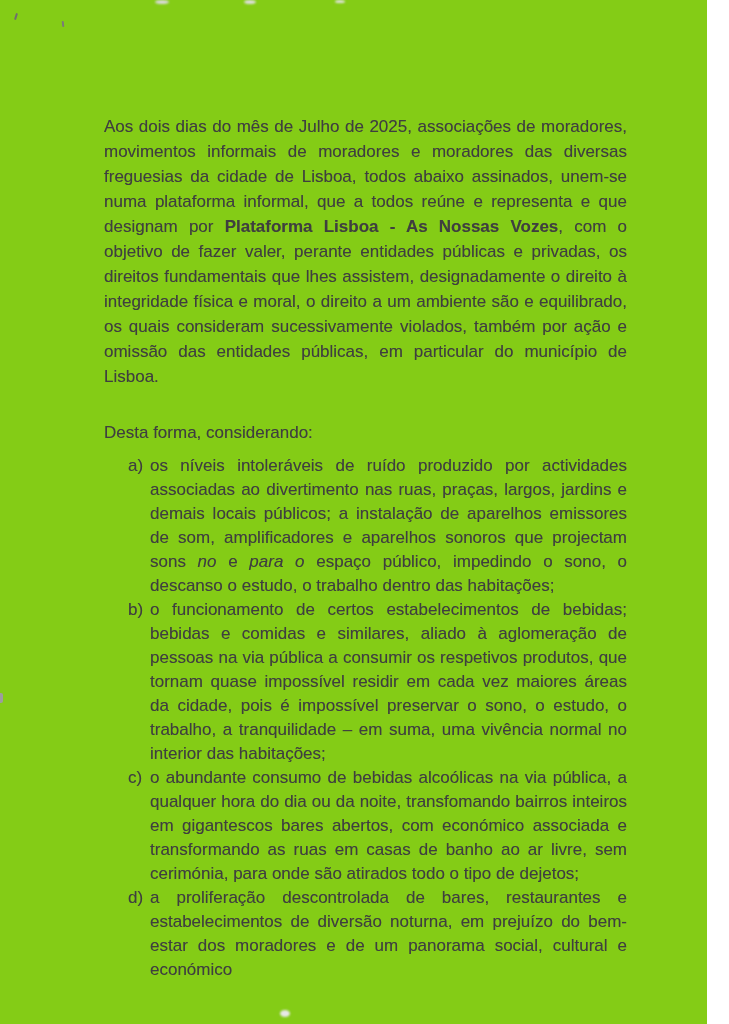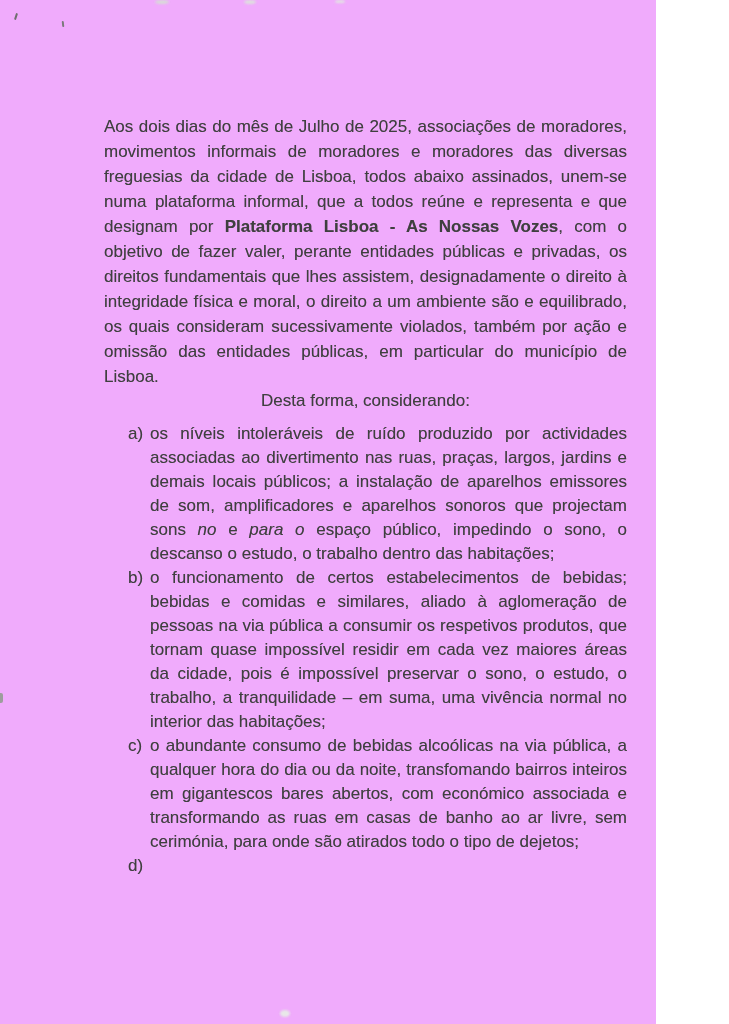--- a/index.html
+++ b/index.html
@@ -1,37 +1,37 @@
 <!DOCTYPE html>
 <html lang="pt"><head>
 <meta charset="utf-8">
 <title>Documento digitalizado</title>
 <style>
   html, body { margin: 0; padding: 0; background: #ffffff; }
   .page {
     position: relative;
-    width: 656px;
+    width: 707px;
     height: 1024px;
-    background: #f0abfc;
+    background: #84cc16;
     overflow: hidden;
     font-family: "Liberation Sans", "DejaVu Sans", sans-serif;
     color: #3f3f3f;
   }
   .doc-body {
     position: absolute;
     left: 104px;
     top: 114px;
     width: 523px;
     font-size: 17px;
     text-align: justify;
     text-shadow: 0 0 0.4px rgba(70,70,70,0.45);
   }
   .para { margin: 0; }
   .opening { line-height: 25px; }
-  .lead-in { line-height: 24px; text-align: center; }
+  .lead-in { margin-top: 32px; line-height: 24px; text-align: left; }
   .list { margin-top: 9px; }
   .item {
     position: relative;
     padding-left: 46px;
     line-height: 24px;
     text-align: justify;
   }
   .marker {
     position: absolute;
     left: 24px;
@@ -85,17 +85,18 @@
           <span class="item-text"><span>o funcionamento de certos estabelecimentos de bebidas; bebidas e comidas e similares, aliado à aglomeração de pessoas na via pública a consumir os respetivos produtos, que tornam quase impossível residir em cada vez maiores áreas da cidade, pois é impossível preservar o sono, o estudo, o trabalho, a tranquilidade – em suma, uma vivência normal no interior das habitações;</span></span>
         </div>
 
         <div class="item">
           <span class="marker">c)</span>
           <span class="item-text"><span>o abundante consumo de bebidas alcoólicas na via pública, a qualquer hora do dia ou da noite, transfomando bairros inteiros em gigantescos bares abertos, com económico associada e transformando as ruas em casas de banho ao ar livre, sem cerimónia, para onde são atirados todo o tipo de dejetos;</span></span>
         </div>
 
         <div class="item">
           <span class="marker">d)</span>
+          <span class="item-text"><span>a proliferação descontrolada de bares, restaurantes e estabelecimentos de diversão noturna, em prejuízo do bem-estar dos moradores e de um panorama social, cultural e económico</span></span>
         </div>
       </div>
   </div>
 
 </div>
 
 </body></html>

